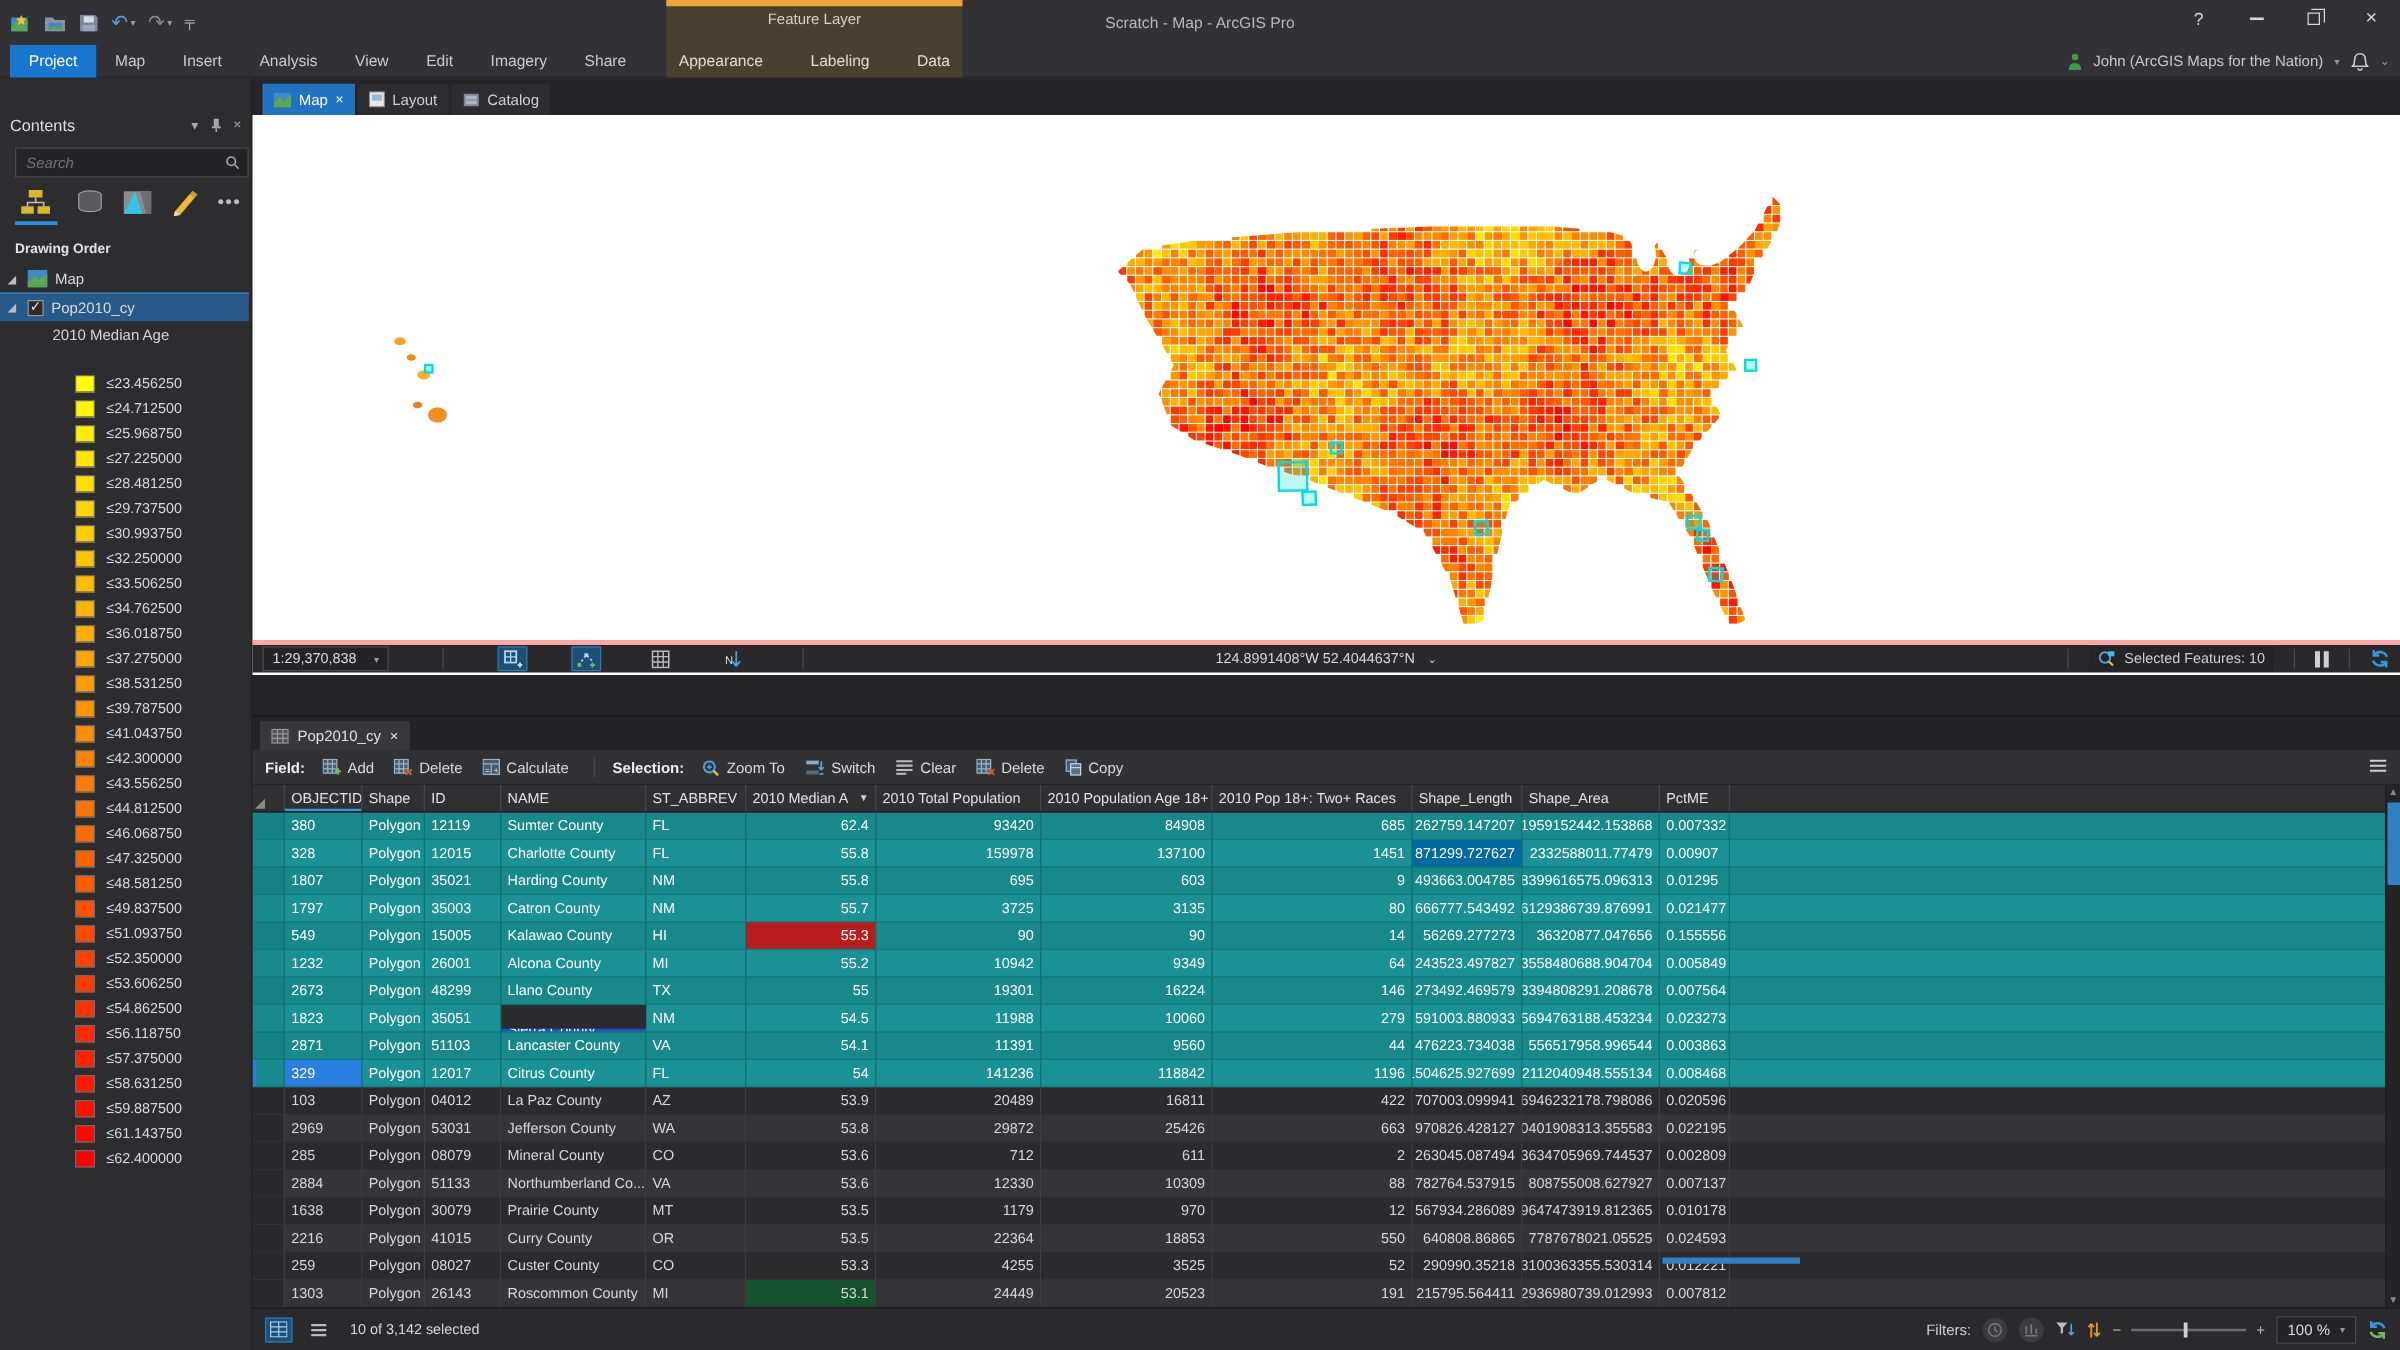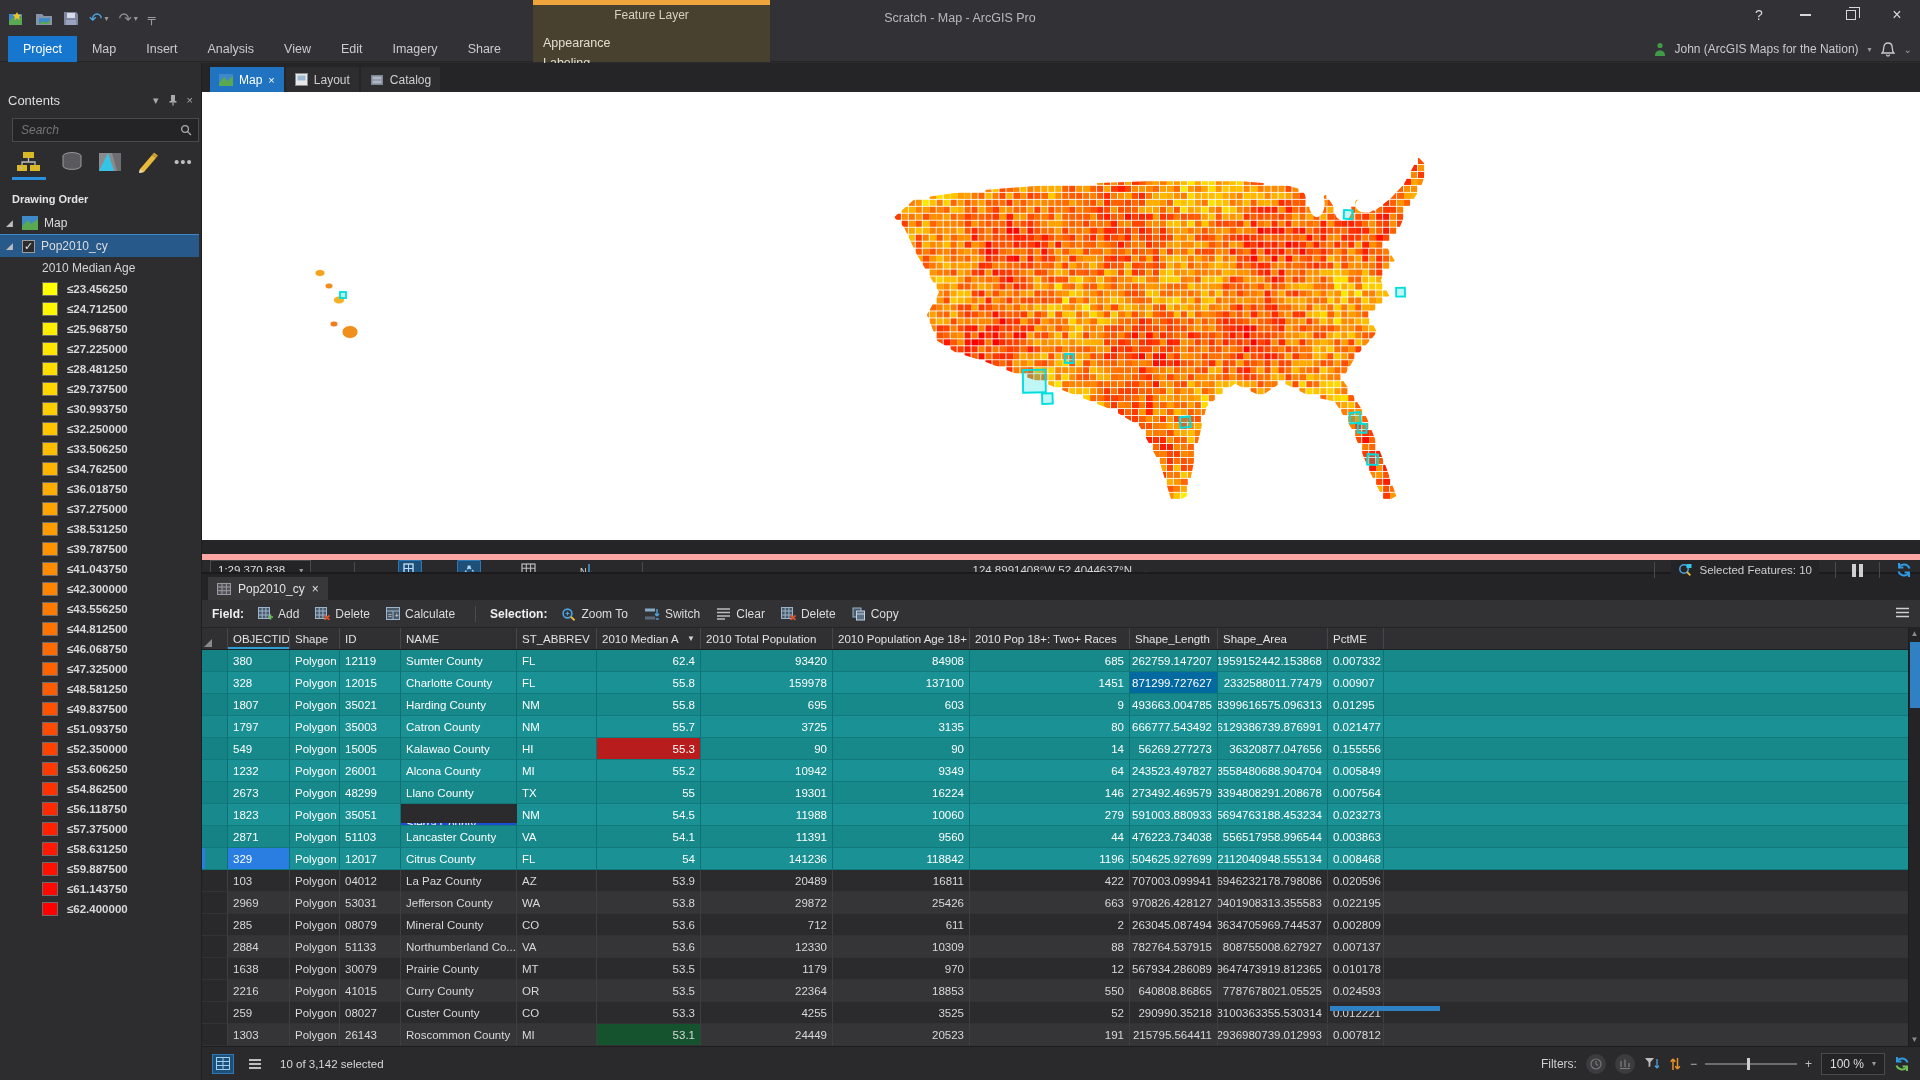--- a/index.html
+++ b/index.html
@@ -20,21 +20,21 @@
   .min-glyph{width:11px;height:2px;background:#d8d8d8;}
 
   
   #ribbonrow{position:absolute;left:0;top:36px;width:1920px;height:26px;background:#323236;border-bottom:1px solid #252527;}
   #ribbon-tabs{position:absolute;left:8px;top:0;height:26px;display:flex;}
   .rtab{padding:0 15px;height:26px;display:flex;align-items:center;color:#cbcbcd;font-size:12.5px;}
   .rtab.active{background:#1777cf;color:#fff;}
   #ctx-group{position:absolute;left:533px;top:-36px;width:237px;height:62px;background:#49412f;}
   #ctx-stripe{position:absolute;left:0;top:0;width:100%;height:5px;background:#f0a43c;}
   #ctx-title{position:absolute;left:0;top:8px;width:100%;text-align:center;color:#d9d2c0;font-size:12px;}
-  #ctx-tabs{position:absolute;left:0;bottom:0;width:100%;height:26px;display:flex;justify-content:space-between;gap:6px;flex-direction:column;}
+  #ctx-tabs{position:absolute;left:0;bottom:0;width:100%;height:26px;display:flex;justify-content:space-between;gap:6px;}
   .ctab{padding:0 10px;display:flex;align-items:center;color:#e3ddd0;font-size:12.5px;}
   #account{position:absolute;right:8px;top:0;height:26px;display:flex;align-items:center;gap:9px;color:#c9c9cb;}
   #account .uname{font-size:12px;}
 
   
   #contents-panel{position:absolute;left:0;top:63px;width:202px;height:1017px;background:#2d2d30;border-right:1px solid #1f1f21;}
   #contents-header{height:30px;display:flex;align-items:center;padding:0 8px;color:#dedede;font-size:13px;margin-top:22px;}
   #contents-header .spacer{flex:1;}
   #contents-header .hico{color:#a9a9ab;margin-left:9px;font-size:11px;}
   #search-row{display:flex;align-items:center;padding:2px 8px 2px 6px;gap:6px;height:30px;}
@@ -42,35 +42,35 @@
   #search-box input{flex:1;background:transparent;border:none;outline:none;color:#bdbdbd;font-style:italic;font-size:12px;min-width:0;}
   #ct-toolbar{display:flex;align-items:flex-start;gap:14px;padding:6px 10px 0 12px;height:38px;}
   .ct-ico{display:flex;flex-direction:column;align-items:center;gap:4px;}
   .ct-underline{width:34px;height:3px;background:#2a8fdd;}
   #drawing-order{padding:10px 10px 6px 12px;color:#e4e4e4;font-weight:bold;font-size:11px;}
   .tree-row{display:flex;align-items:center;gap:6px;height:23px;padding-left:6px;color:#dcdcdc;}
   .tree-row .tri{color:#bdbdbd;font-size:9px;width:10px;}
   #layer-row{background:#27598a;border-top:1px solid #3f87c6;margin-right:2px;}
   .cbx{width:13px;height:13px;background:#2c2c2e;border:1px solid #9c9c9e;color:#e8e8e8;font-size:11px;line-height:11px;text-align:center;}
   #legend-title{padding:4px 0 2px 42px;color:#d5d5d5;}
-  #legend{list-style:none;margin:0;padding:2px 0 0 0;font-weight:bold;}
+  #legend{list-style:none;margin:18px;padding:2px 0 0 0;}
   #legend li{display:flex;align-items:center;height:20px;padding-left:42px;gap:9px;}
   .swatch{width:16px;height:14px;border:1px solid #6b6b6d;}
   .leglab{color:#d9d9d9;font-size:11.5px;}
 
   
   #main{position:absolute;left:202px;top:63px;width:1718px;height:1017px;background:#252527;}
   #view-tabs{position:absolute;left:0;top:0;width:100%;height:29px;background:#252527;display:flex;align-items:flex-end;padding-left:8px;gap:2px;}
   .vtab{height:25px;display:flex;align-items:center;gap:6px;padding:0 9px;color:#cfcfcf;font-size:12px;background:#2d2d30;}
   .vtab.active{background:#1f73c0;color:#fff;}
   .vtab .x{font-size:11px;}
 
   
   #map-canvas{position:absolute;left:0;top:29px;width:1718px;height:448px;background:#ffffff;overflow:hidden;}
-  #map-statusbar{position:absolute;left:0;top:491px;width:1718px;height:26px;background:#29292c;display:flex;align-items:center;padding:0 8px;color:#cfcfcf;border-top:6px solid #fca5a5;gap:35px;}
+  #map-statusbar{position:absolute;left:0;top:449px;width:1718px;height:26px;background:#29292c;display:flex;align-items:center;padding:0 8px;color:#cfcfcf;border-top:4px solid #fca5a5;gap:35px;}
   #scale-combo{display:flex;align-items:center;gap:14px;background:#242426;border:1px solid #4a4a4d;height:20px;padding:0 7px;font-size:11.5px;color:#dedede;}
   .vsep{width:1px;height:16px;background:#4a4a4c;margin:0 8px;}
   .msb-ico{width:24px;height:20px;display:flex;align-items:center;justify-content:center;border-radius:1px;}
   .msb-ico.on{background:#1d4f79;border:1px solid #2e79b5;}
   #coords{position:absolute;left:0;right:0;text-align:center;font-size:11.5px;color:#d8d8d8;pointer-events:none;}
   #coords .dd{font-size:9px;margin-left:10px;}
   #msb-right{margin-left:auto;display:flex;align-items:center;gap:8px;z-index:2;}
   #sel-feat{display:flex;align-items:center;gap:6px;background:#242426;height:20px;padding:0 7px;font-size:11.5px;}
   .pause-bars{display:flex;gap:3px;}
   .pause-bars i{display:block;width:4px;height:13px;background:#cfcfcf;}

